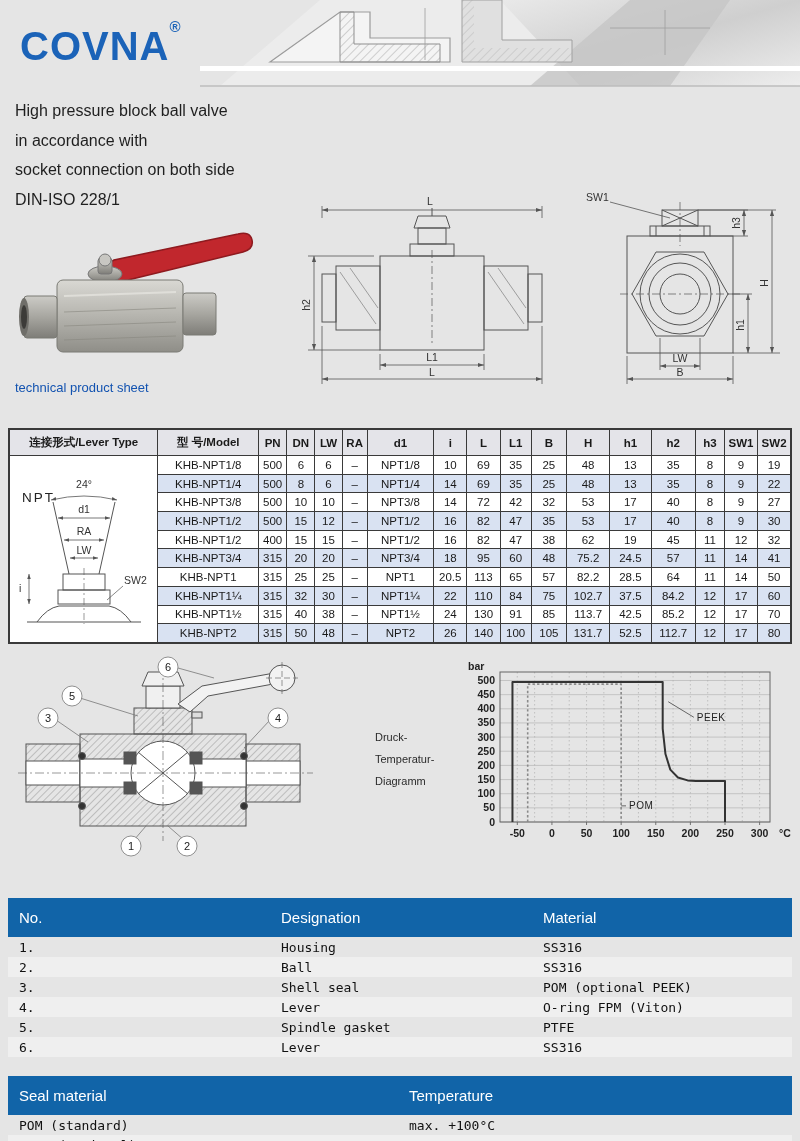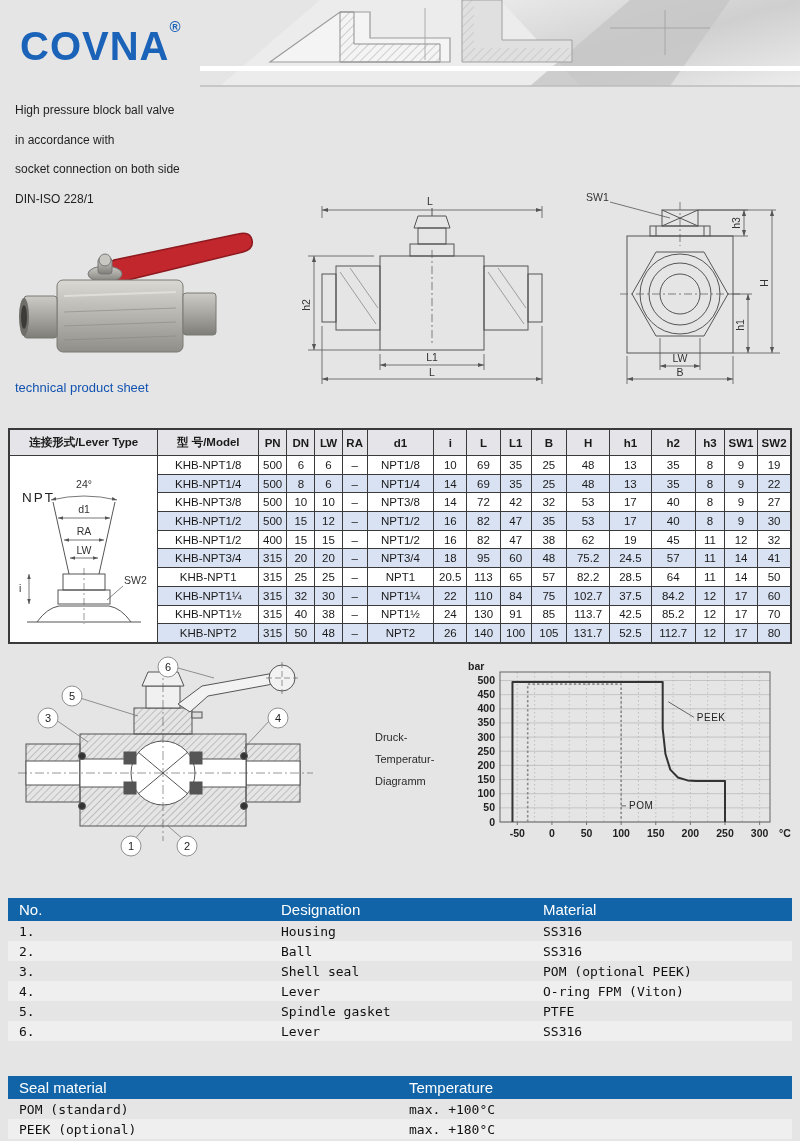--- a/index.html
+++ b/index.html
@@ -3,21 +3,21 @@
 <meta charset="utf-8">
 <style>
   html,body{margin:0;padding:0;background:#fff;}
   .page{position:relative;width:800px;height:1141px;background:#e5e5e5;overflow:hidden;
         font-family:"Liberation Sans",sans-serif;color:#1a1a1a;}
   .abs{position:absolute;}
 
   
   .logo{left:20px;top:18px;font-size:40px;font-weight:800;letter-spacing:1px;color:#1b63b8;}
   .logo sup{font-size:15px;font-weight:700;vertical-align:28px;}
-  .intro{left:15px;top:96px;font-size:12px;line-height:29.5px;color:#1f1f1f;}
+  .intro{left:15px;top:96px;font-size:16px;line-height:29.5px;color:#1f1f1f;}
   .sheet-label{left:15px;top:380px;font-size:13px;color:#1353b0;text-align:center;}
 
   
   table{border-collapse:collapse;}
   .spec{left:8px;top:428px;width:784px;table-layout:fixed;font-size:11.5px;}
   .spec th,.spec td{border:1px solid #3a3a3a;text-align:center;padding:2.5px 1px;white-space:nowrap;overflow:hidden;}
   .spec{border:2px solid #3a3a3a;}
   .spec thead th{background:#e4e4e9;font-weight:700;height:20px;}
   .spec tbody tr:nth-child(even) td{background:#d9e2f2;}
   .spec tbody tr:nth-child(odd) td{background:#ffffff;}
@@ -25,21 +25,21 @@
   .lever-wrap{position:relative;width:100%;height:100%;}
   .npt-label{position:absolute;left:12px;top:34px;font-size:13.5px;letter-spacing:2px;color:#222;}
 
   
   .chart-caption{left:375px;top:726px;font-size:11px;line-height:22px;color:#2b2b2b;}
 
   
   .section-title{left:8px;top:861px;font-size:16px;font-weight:800;color:#000;margin-top:44px;}
   .flat{left:8px;width:784px;font-family:"DejaVu Sans Mono","Liberation Mono",monospace;font-size:13px;}
   .flat thead th{background:#1164a8;color:#fff;font-family:"Liberation Sans",sans-serif;
-                 font-weight:400;font-size:15px;text-align:left;padding:2px 11px;height:19px;}
+                 font-weight:400;font-size:15px;text-align:left;padding:10px 11px;height:19px;}
   .flat td{padding:2px 11px;height:16px;color:#111;}
   .flat tbody tr:nth-child(even){background:#efefef;}
   .parts{top:898px;}
   .seal{top:1076px;}
 
   
   text{font-family:"Liberation Sans",sans-serif;}
   .dim{font-size:10.5px;fill:#333;}
   .tick{font-size:10.5px;font-weight:600;fill:#222;}
   .anno{font-size:10px;fill:#222;letter-spacing:.5px;}

